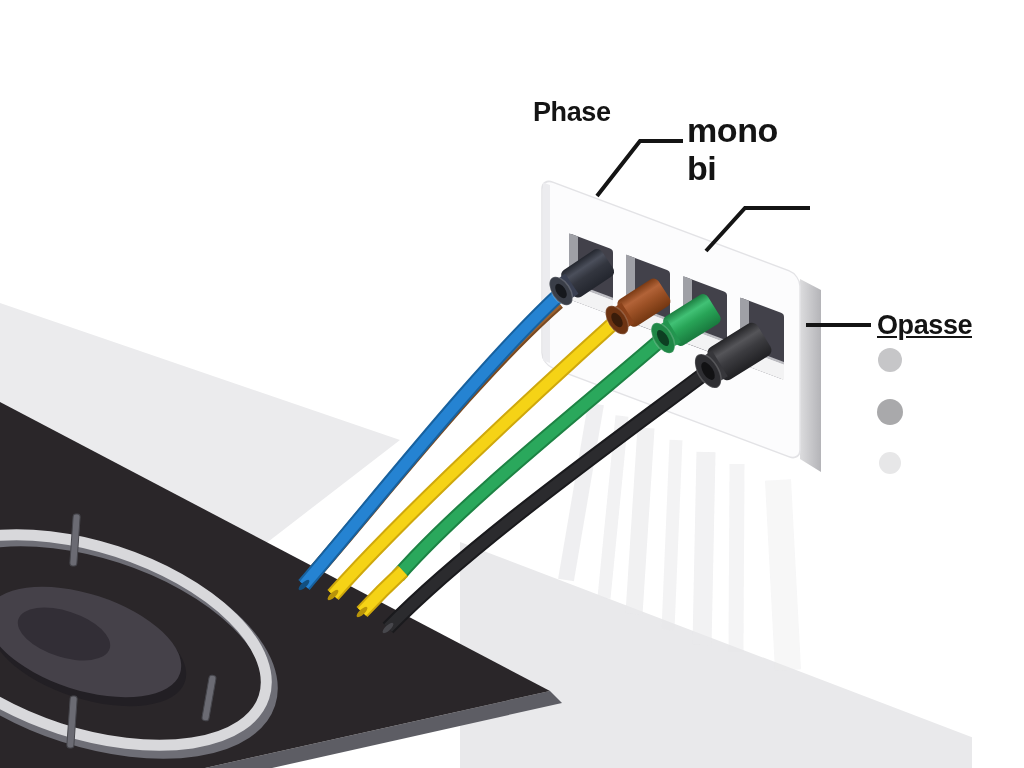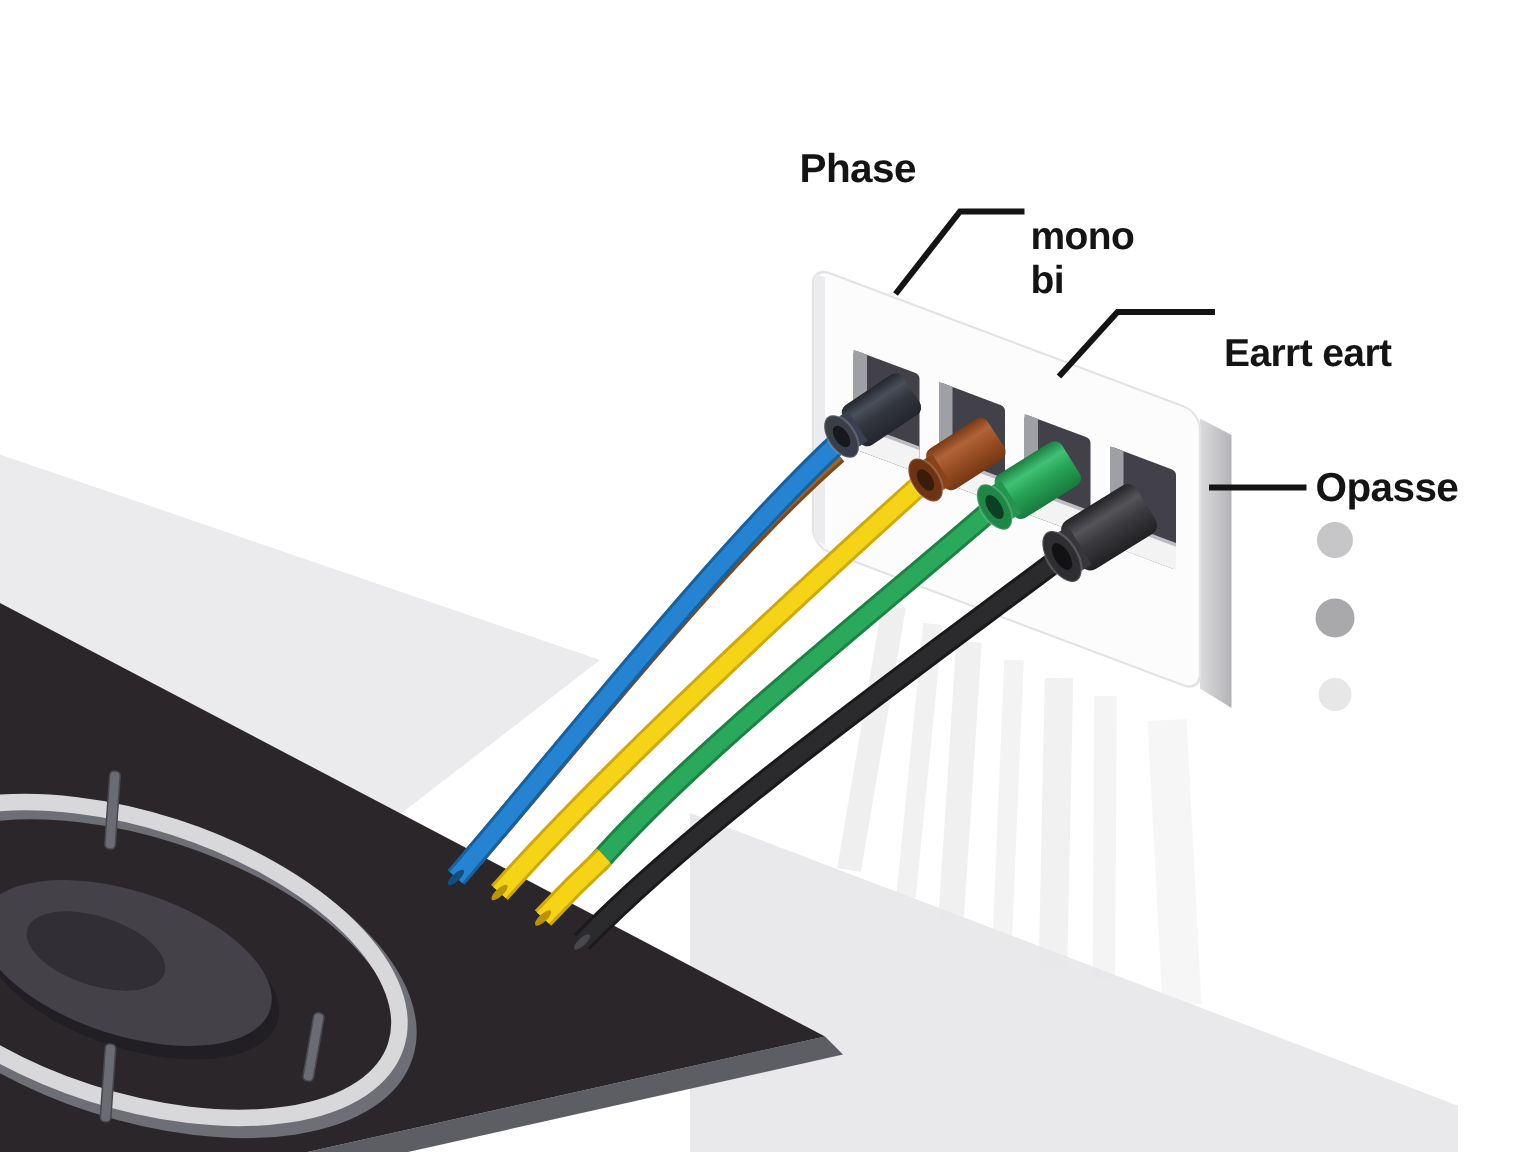--- a/index.html
+++ b/index.html
@@ -7,21 +7,21 @@
     position:relative;width:972px;height:768px;overflow:hidden;background:#f9a8d4;
     font-family:"Liberation Sans","DejaVu Sans",sans-serif;
   }
   #art{position:absolute;left:0;top:0;}
   .label{
     position:absolute;color:#141414;font-weight:700;letter-spacing:-0.4px;
     line-height:1.12;white-space:nowrap;
   }
   .label span{display:block;}
   .fs27{font-size:27px;}
-  .fs26{font-size:26px;margin-top:32px;}
+  .fs26{font-size:34px;}
 </style>
 </head>
 <body>
 
 <div id="stage">
 
 <svg id="art" width="1024" height="768" viewBox="0 0 1024 768">
   <defs>
     <linearGradient id="bodyNavy" x1="0" y1="0" x2="0" y2="1">
       <stop offset="0" stop-color="#23262e"></stop>
@@ -178,17 +178,16 @@
     <circle cx="890" cy="463" r="11" fill="#e7e7e8"></circle>
   </g>
 </svg>
 
   <div class="label fs27" style="left:533px;top:97px;">Phase</div>
   <div class="label fs26" style="left:687px;top:111px;">
     <span>mono</span>
     <span>bi</span>
   </div>
   <div class="label fs26" style="left:816px;top:189px;">
-    <span>Earrt eart</span>
   </div>
-  <div class="label fs27" style="left:877px;top:310px;">Opasse</div>
+  <div class="label fs27" style="left:877px;top:310px;text-decoration:underline;">Opasse</div>
 
 </div>
 
 </body></html>

